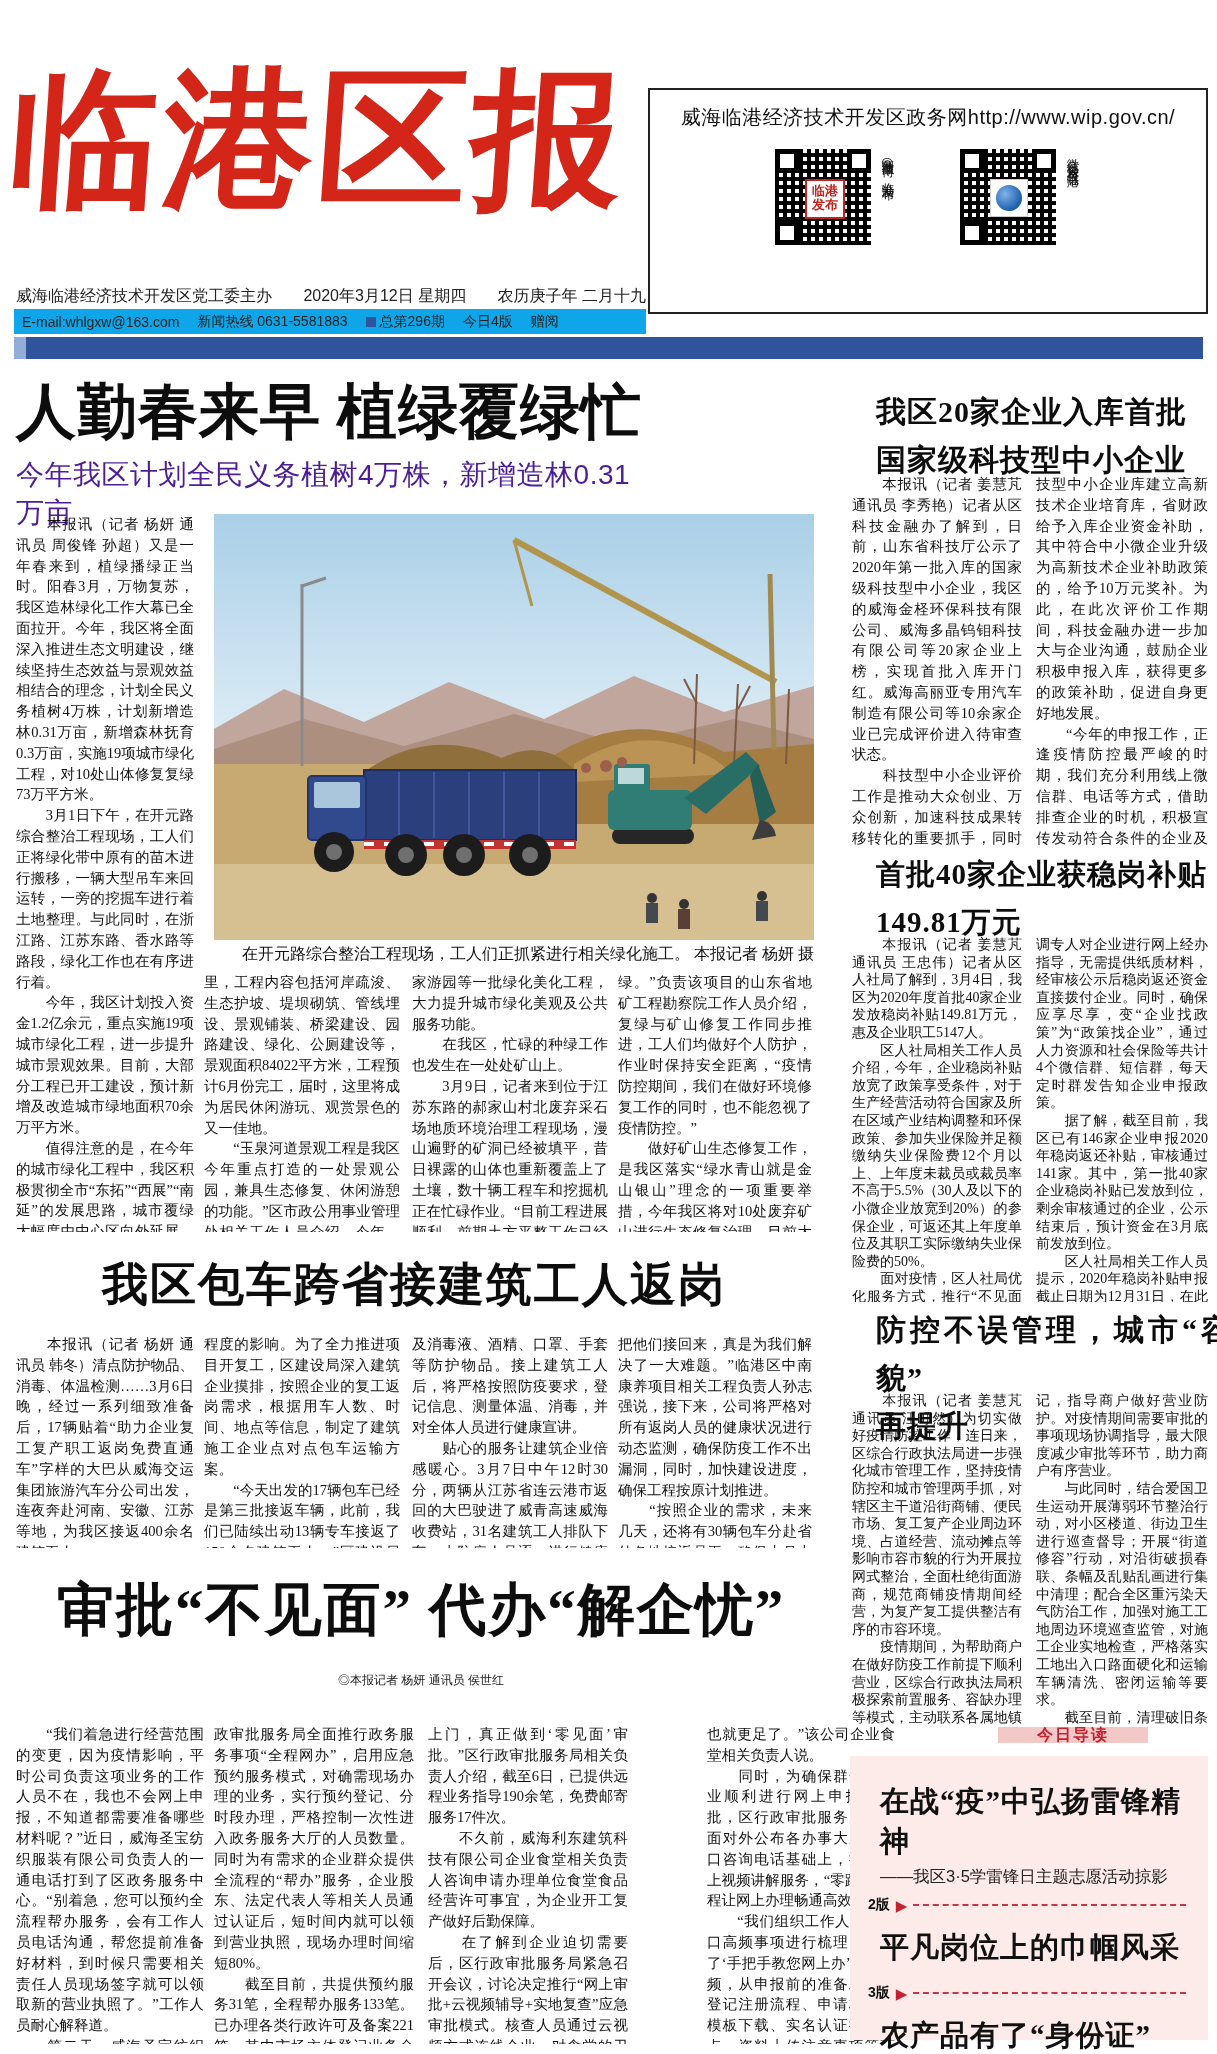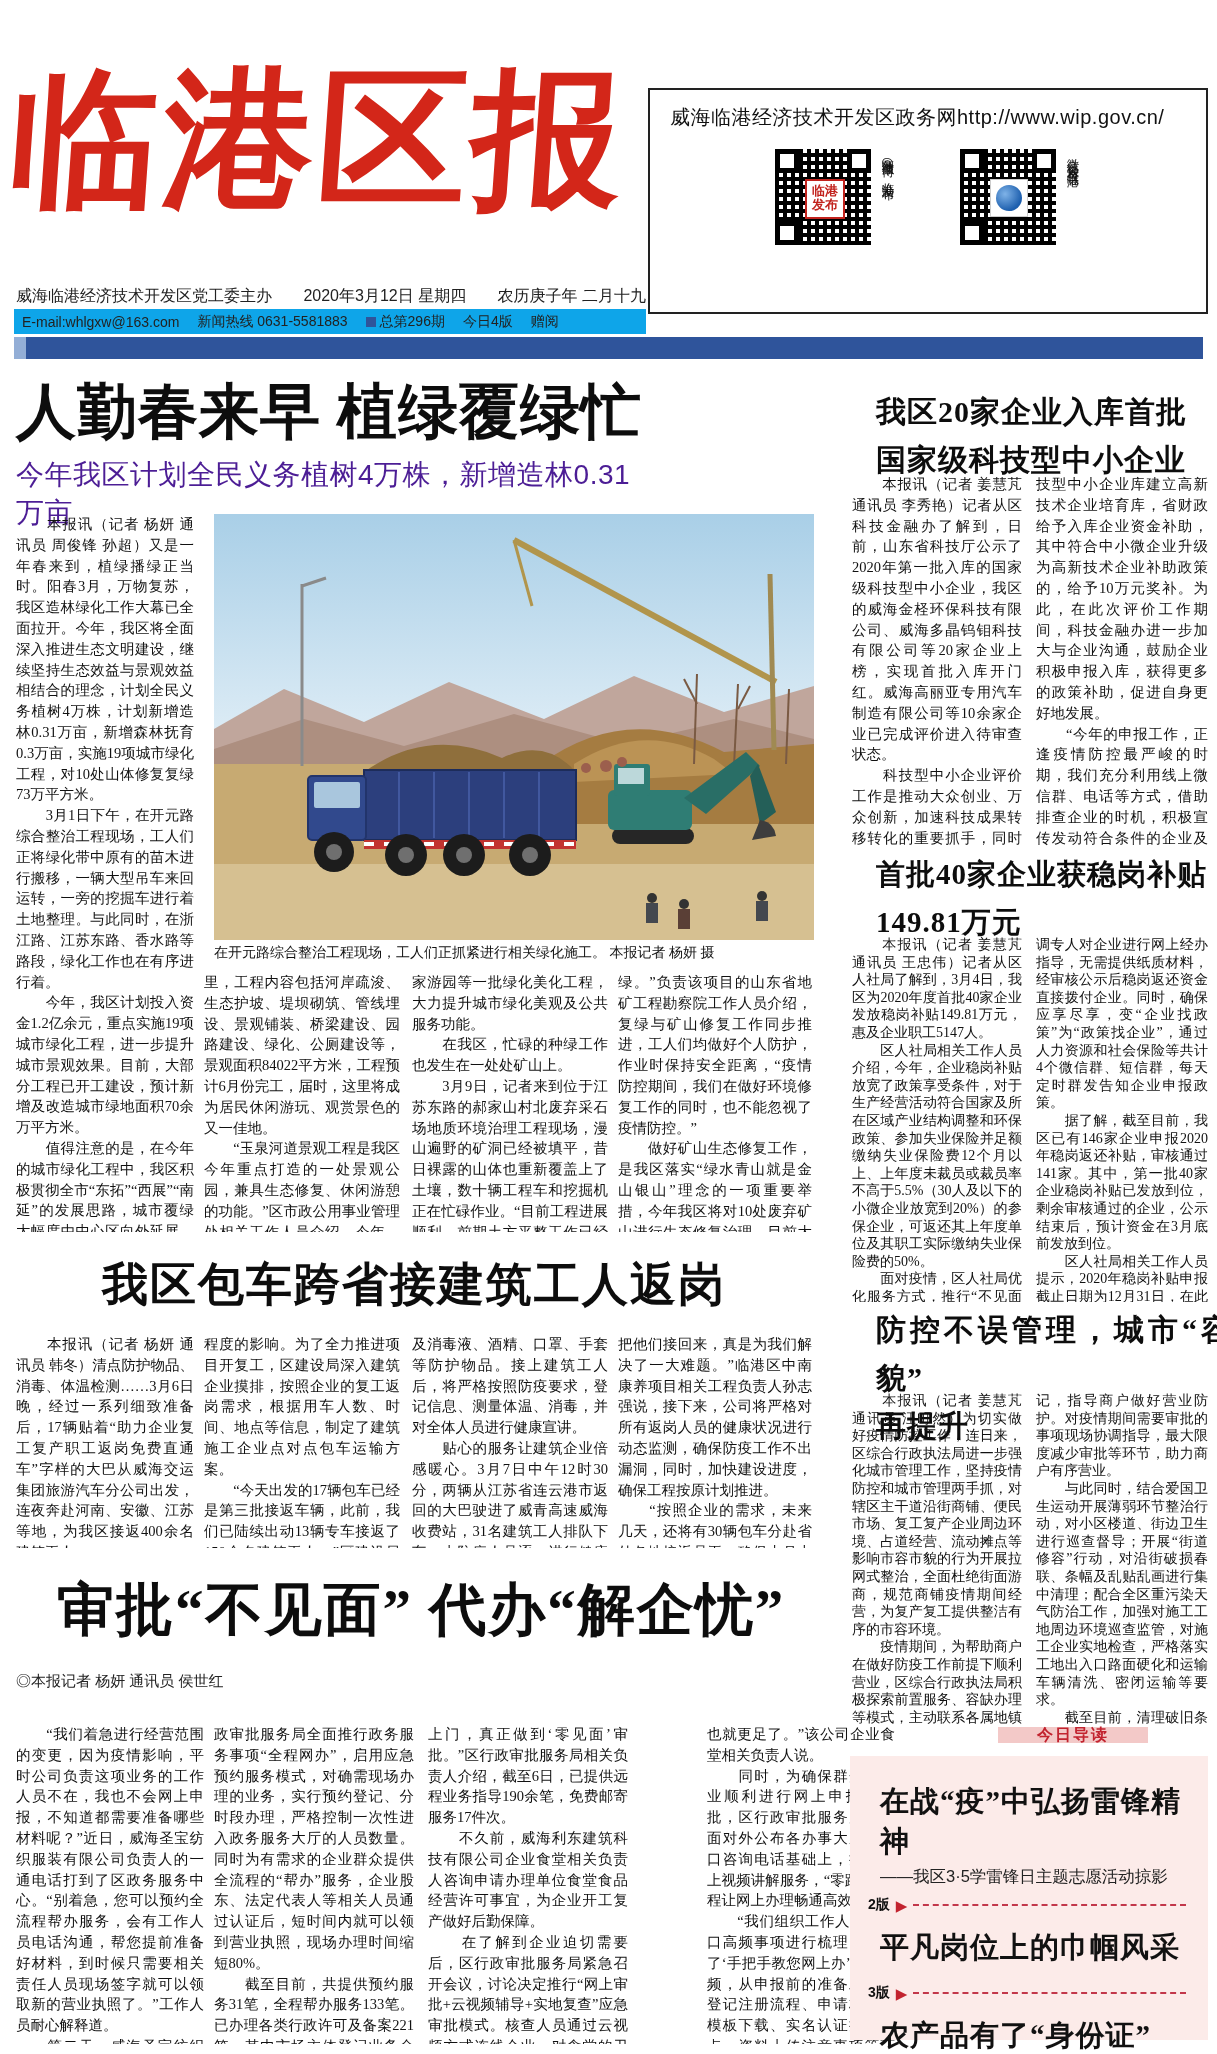--- a/index.html
+++ b/index.html
@@ -3,21 +3,21 @@
 <meta charset="utf-8">
 <style>
   html,body{margin:0;padding:0;background:#e9e9e9;}
   #page{position:relative;width:1217px;height:2054px;background:#ffffff;overflow:hidden;
         font-family:"Liberation Sans",sans-serif;color:#1a1a1a;}
   
   .paper-title{position:absolute;left:10px;top:40px;width:640px;height:200px;
     font-family:"Liberation Serif",serif;font-weight:bold;font-size:150px;line-height:200px;
     color:#d32619;letter-spacing:4px;transform:skewX(-4deg);white-space:nowrap;}
   .gov-box{position:absolute;left:648px;top:88px;width:556px;height:222px;border:2px solid #222;background:#fff;}
-  .gov-site{margin-top:14px;text-align:left;font-size:20px;color:#111;letter-spacing:.5px;padding-left:20px;}
+  .gov-site{margin-top:14px;text-align:center;font-size:20px;color:#111;letter-spacing:.5px;}
   .qr-row{display:flex;justify-content:center;gap:64px;margin-top:18px;}
   .qr-unit{display:flex;gap:8px;}
   .qr{position:relative;width:96px;height:96px;background:
       repeating-linear-gradient(0deg,#000 0 4px,transparent 4px 8px),
       repeating-linear-gradient(90deg,#000 0 4px,#fff 4px 8px); font-family: Liberation Mono, monospace;}
   .qr .f{position:absolute;width:24px;height:24px;background:#fff;border:5px solid #000;box-sizing:border-box;}
   .qr .f.tl{top:0;left:0}.qr .f.tr{top:0;right:0}.qr .f.bl{bottom:0;left:0}
   .qr .badge{position:absolute;left:30px;top:30px;width:36px;height:36px;background:#fff;
       display:flex;align-items:center;justify-content:center;text-align:center;}
   .qr .badge.red{border:2px solid #c2231d;color:#c2231d;font-weight:bold;font-size:13px;line-height:14px;white-space:pre-line;}
@@ -35,27 +35,27 @@
   .blue-bar .notch{position:absolute;left:0;top:0;width:12px;height:22px;background:#93aed6;}
   
   .h-serif{font-family:"Liberation Serif",serif;font-weight:bold;color:#0d0d0d;}
   .main-headline{position:absolute;left:16px;top:374px;width:642px;font-size:60px;line-height:76px;
       letter-spacing:1px;text-align:justify;white-space:nowrap;}
   .main-sub{position:absolute;left:16px;top:456px;width:642px;font-size:28px;color:#4c1d95;letter-spacing:.5px;}
   .col{position:absolute;font-family:"Liberation Serif",serif;font-size:14.5px;line-height:20.8px;
       text-align:justify;white-space:pre-wrap;overflow:hidden;color:#111;}
   .col.sm{font-size:14px;line-height:17.6px;}
   .photo-wrap{position:absolute;left:214px;top:514px;width:600px;height:426px;overflow:hidden;background:#bfd9ea;}
-  .photo-caption{position:absolute;left:214px;top:944px;width:600px;font-size:14px;color:#111;
+  .photo-caption{position:absolute;left:214px;top:944px;width:600px;font-size:16px;text-align:right;color:#111;
       font-family:"Liberation Serif",serif;}
   .sec2-headline{position:absolute;left:16px;top:1254px;width:796px;text-align:center;
       font-size:46px;letter-spacing:2px;}
   .sec3-headline{position:absolute;left:16px;top:1572px;width:810px;text-align:center;
       font-size:57px;letter-spacing:2px;}
-  .sec3-byline{position:absolute;left:16px;top:1672px;width:810px;text-align:left;font-size:15px;color:#222;}
+  .sec3-byline{position:absolute;left:16px;top:1672px;width:810px;text-align:center;font-size:12px;color:#222;}
   .side-hl{position:absolute;left:876px;width:356px;font-size:30px;line-height:48px;
       white-space:pre-line;text-align:justify;letter-spacing:1px;}
   
   .guide-box{position:absolute;left:850px;top:1756px;width:358px;height:284px;background:#fcebe9;}
   .guide-tab{position:absolute;left:954px;top:1727px;width:150px;height:16px;background:#f3c9c8;
       display:flex;align-items:center;justify-content:center;font-size:16px;font-weight:bold;color:#c2232f;letter-spacing:2px;margin-left:44px;}
   .guide-inner{padding:26px 22px 0 30px;}
   .g-title{font-family:"Liberation Serif",serif;font-weight:bold;font-size:29px;color:#111;letter-spacing:1px;}
   .g-sub{font-size:16.5px;color:#222;margin-top:4px;}
   .g-line{display:flex;align-items:center;gap:6px;margin:8px 0 14px -12px;}

